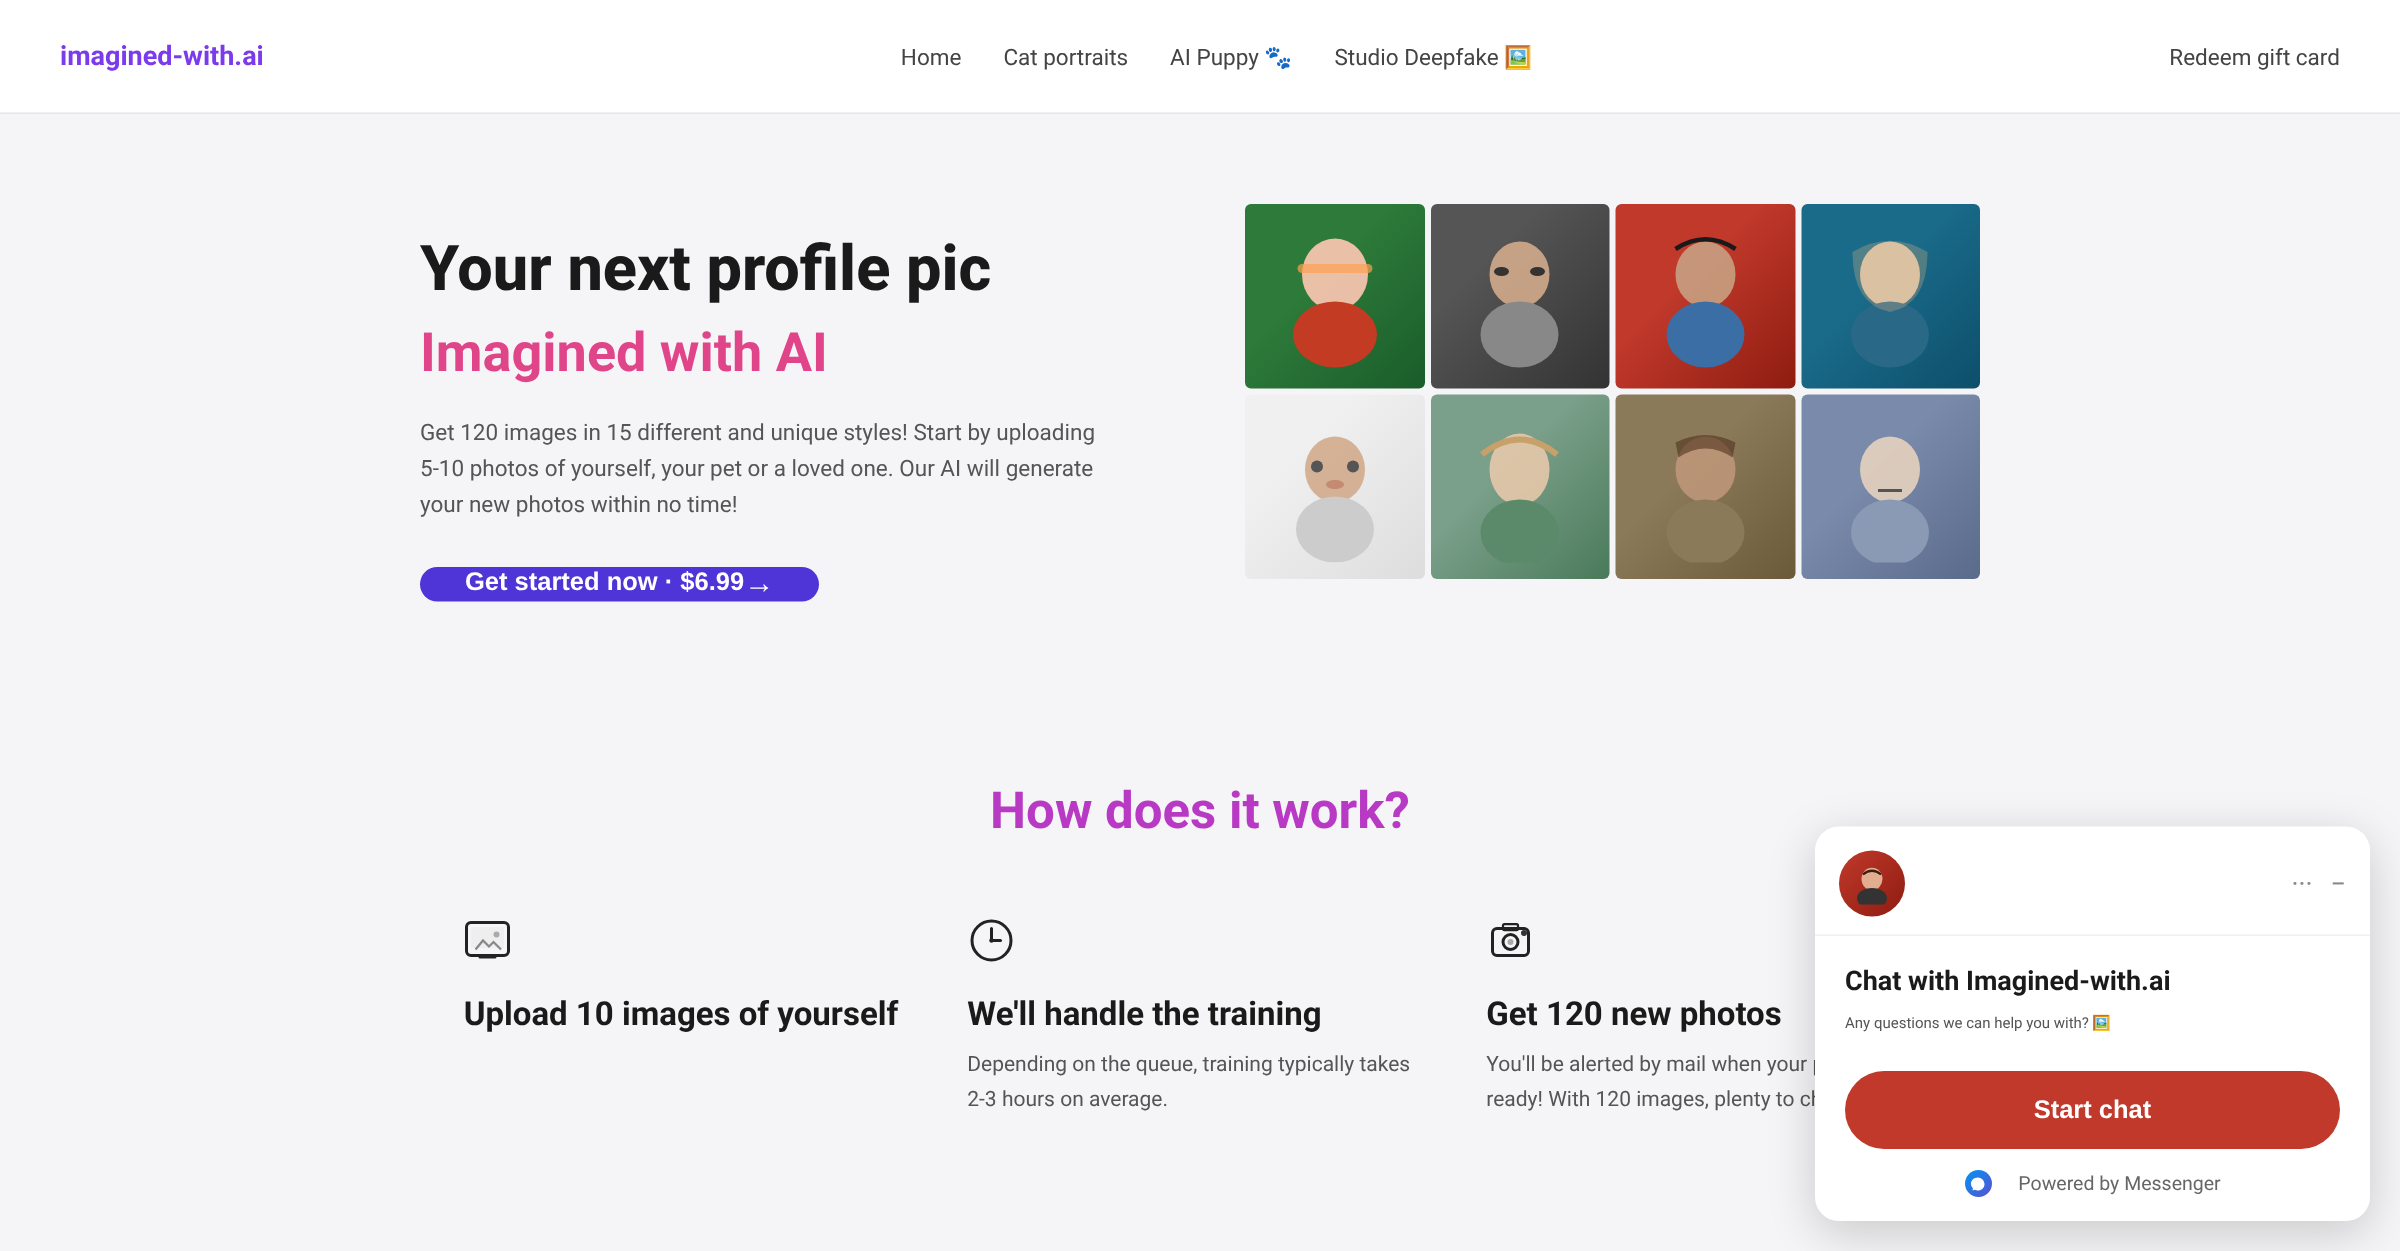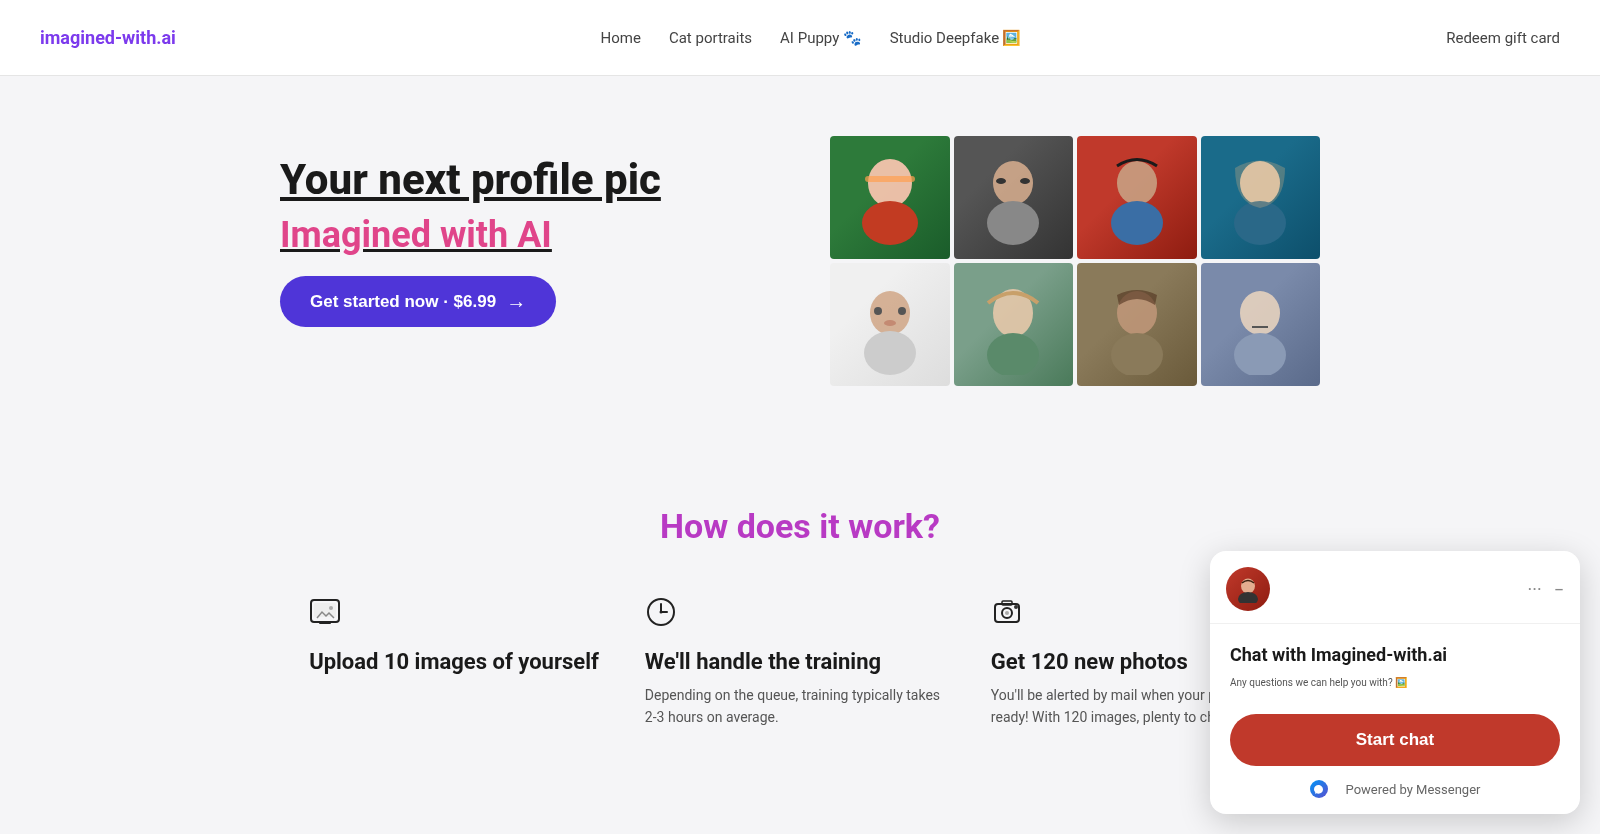--- a/index.html
+++ b/index.html
@@ -14,28 +14,28 @@
     .nav-links { display: flex; gap: 28px; }
     .nav-links a { text-decoration: none; color: #444; font-size: 15px; }
     .nav-right a { text-decoration: none; color: #444; font-size: 15px; }
 
     
     .hero {
       display: flex; align-items: flex-start; justify-content: space-between;
       padding: 60px 180px 60px 180px; background: #f5f5f7;
       max-width: 1400px; margin: 0 auto;
     }
-    .hero-text { max-width: 460px; padding-top: 20px; text-decoration: underline; }
+    .hero-text { max-width: 460px; padding-top: 20px; }
     .hero-title { font-size: 42px; font-weight: 800; color: #1a1a1a; line-height: 1.15; margin-bottom: 10px; }
     .hero-subtitle { font-size: 36px; font-weight: 700; color: #e0458a; margin-bottom: 20px; }
     .hero-desc { font-size: 15px; color: #555; line-height: 1.6; margin-bottom: 30px; }
     .hero-cta {
-      display: inline-flex; align-items: center; gap: 10px;
+      display: inline-flex; align-items: flex-start; 
       background: #4f35d8; color: #fff; font-size: 17px; font-weight: 600;
-      padding: 14px 30px; border-radius: 50px; text-decoration: none;
+      padding: 0 30px; border-radius: 50px; text-decoration: none;
       border: none; cursor: pointer;
     }
     .hero-cta-arrow { font-size: 20px; }
 
     
     .hero-grid {
       display: grid; grid-template-columns: repeat(4, 1fr);
       grid-template-rows: repeat(2, 1fr);
       gap: 4px; width: 490px; height: 250px; flex-shrink: 0;
     }
@@ -126,20 +126,21 @@
   <div class="nav-right">
     <a>Redeem gift card</a>
   </div>
 </nav>
 
 <div style="background:#f5f5f7;">
   <div class="hero">
     <div class="hero-text">
       <div class="hero-title">Your next profile pic</div>
       <div class="hero-subtitle">Imagined with AI</div>
+      <div class="hero-desc">Get 120 images in 15 different and unique styles! Start by uploading 5-10 photos of yourself, your pet or a loved one. Our AI will generate your new photos within no time!</div>
       <button class="hero-cta">
         <span>Get started now · $6.99</span>
         <span class="hero-cta-arrow">→</span>
       </button>
     </div>
 
     <div class="hero-grid">
 
       <div class="hero-grid-cell cell-1">
         <div class="avatar-placeholder">

